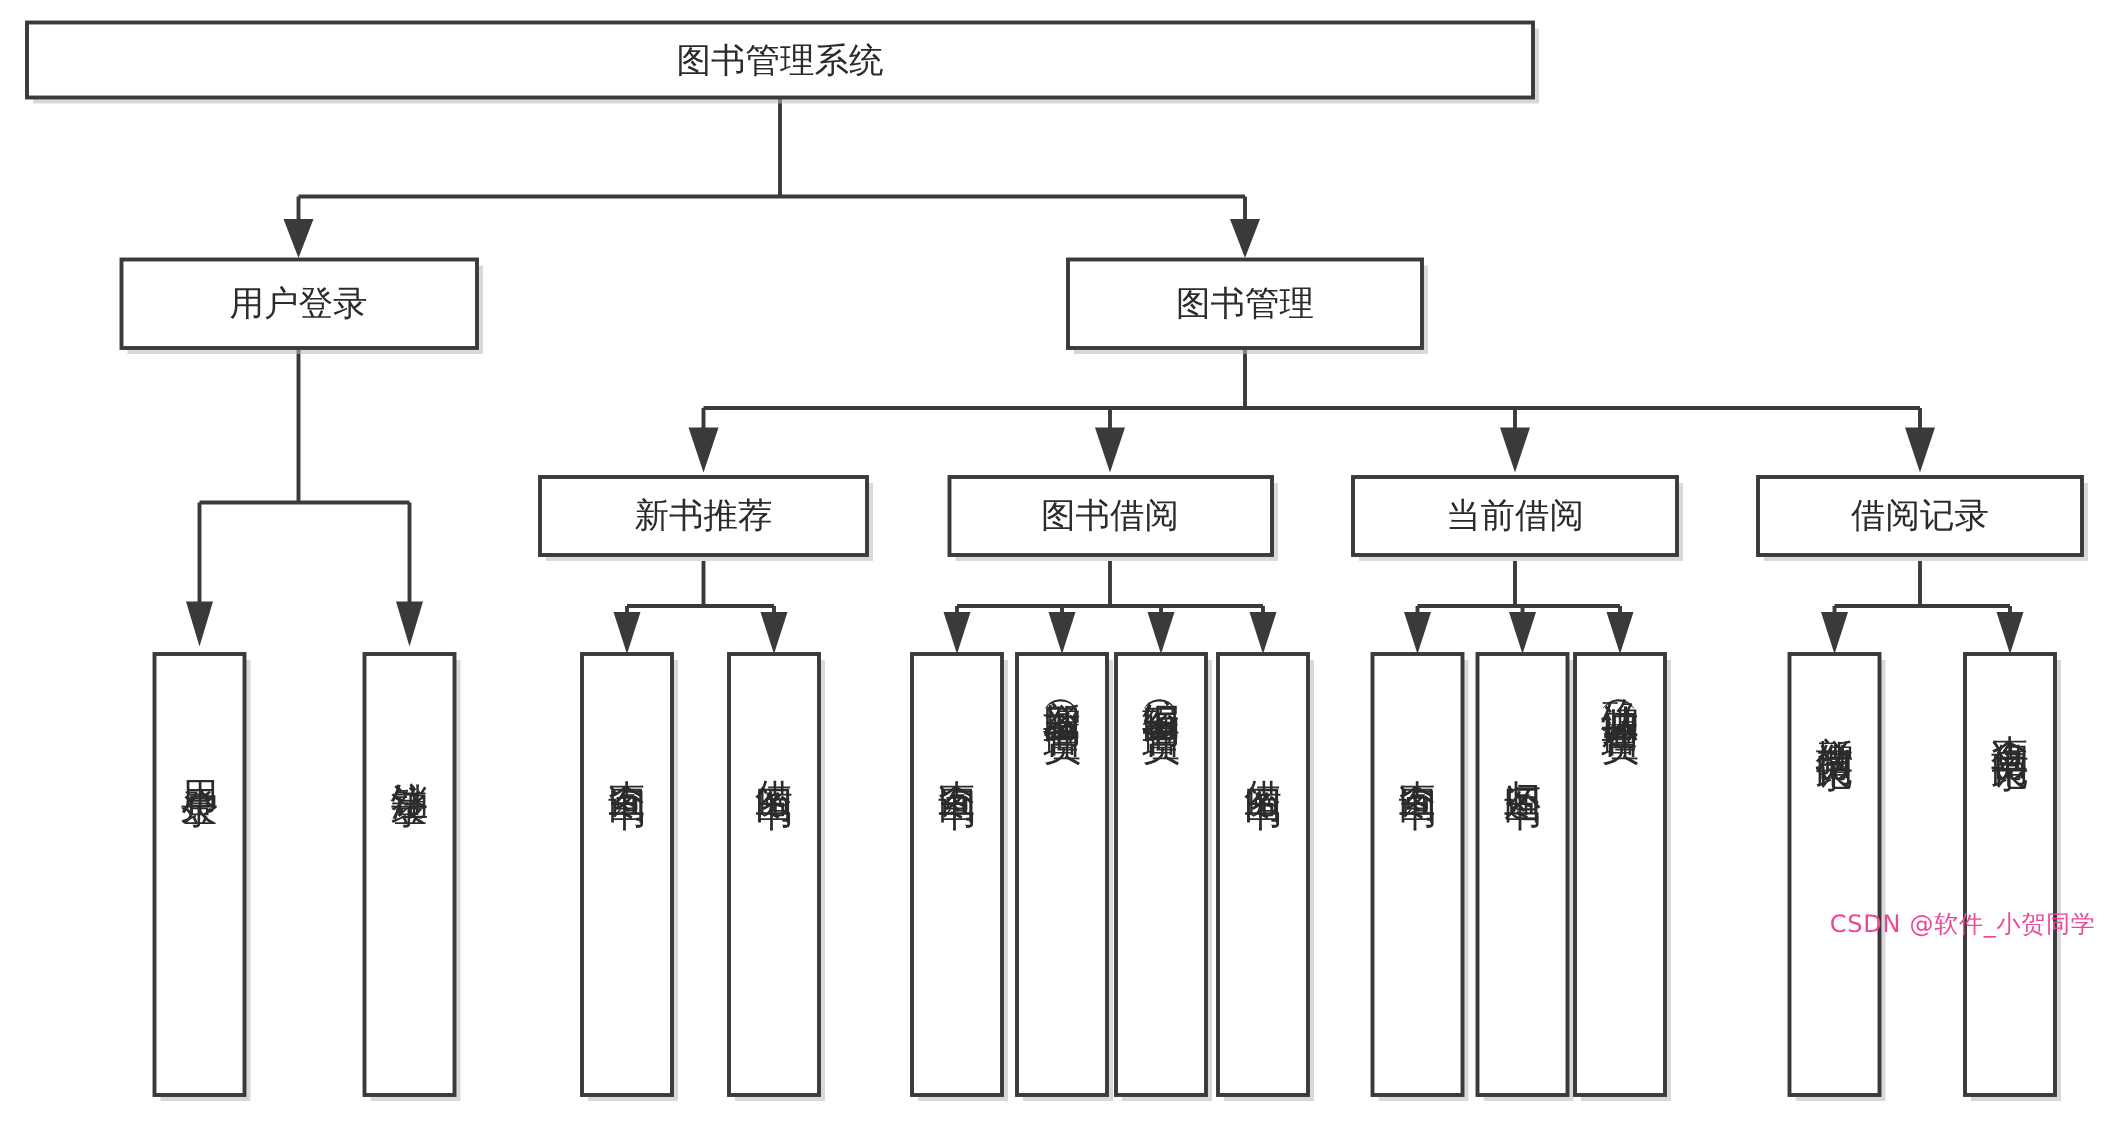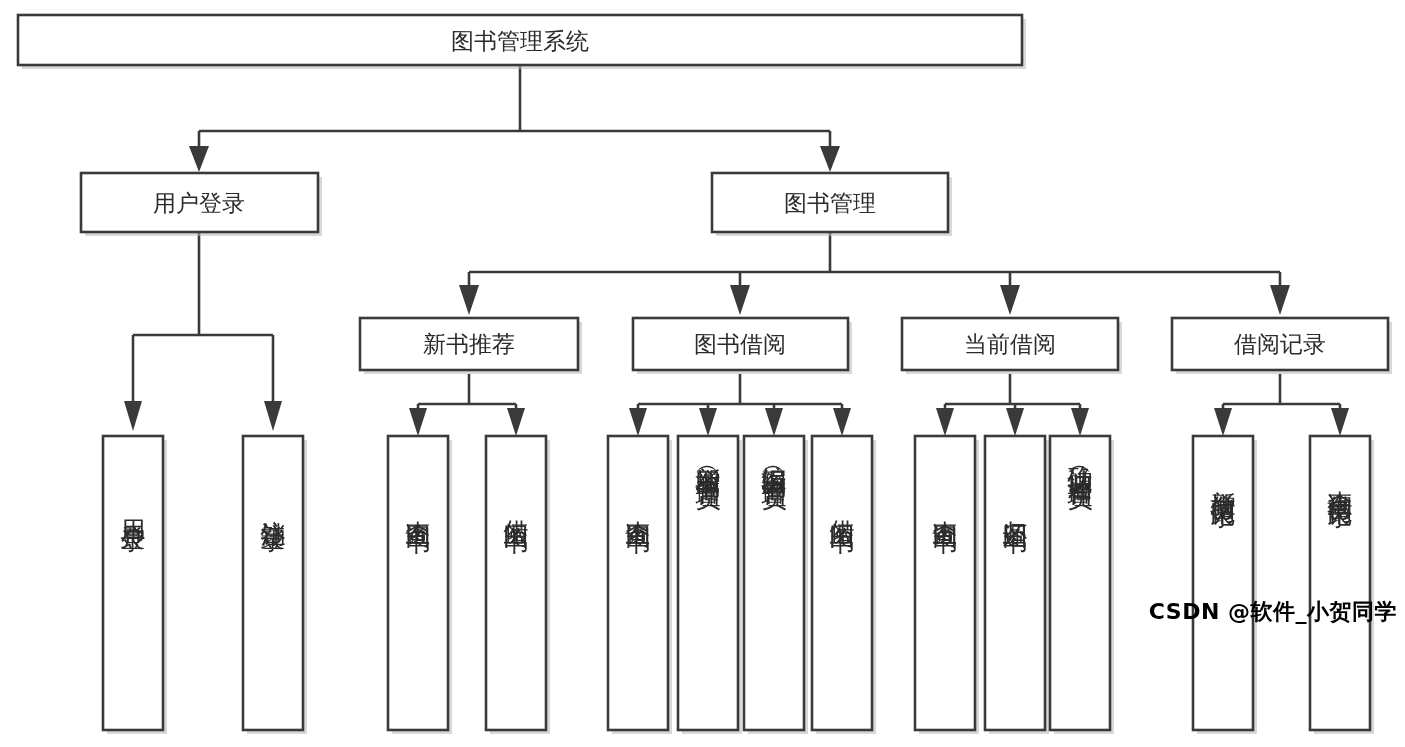--- a/index.html
+++ b/index.html
@@ -52,26 +52,25 @@
     font-size: 23px;
     fill: #2b2b2b;
     text-anchor: middle;
     dominant-baseline: middle;
   }
   .watermark {
     position: absolute;
     right: 8px;
     bottom: 4px;
     font-family: "DejaVu Sans", "Liberation Sans", sans-serif;
-    font-size: 22px;
-    color: #000000;
+    font-size: 16px;
+    color: #ec4899;
     letter-spacing: 0.5px;
     white-space: nowrap;
     pointer-events: none;
-    font-weight: bold;
   }
   .vlabel-wrap {
     position: absolute;
     display: flex;
     align-items: flex-start;
     justify-content: center;
     pointer-events: none;
   }
   .vlabel {
     writing-mode: vertical-rl;

